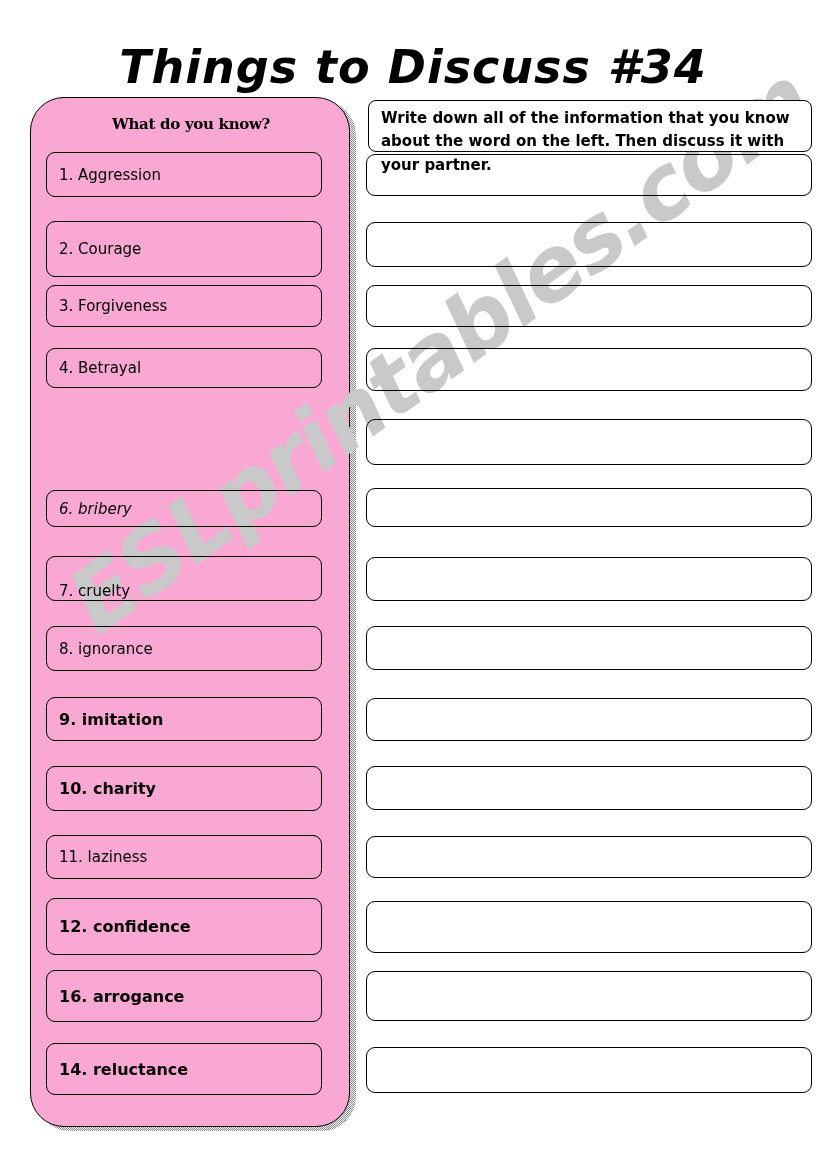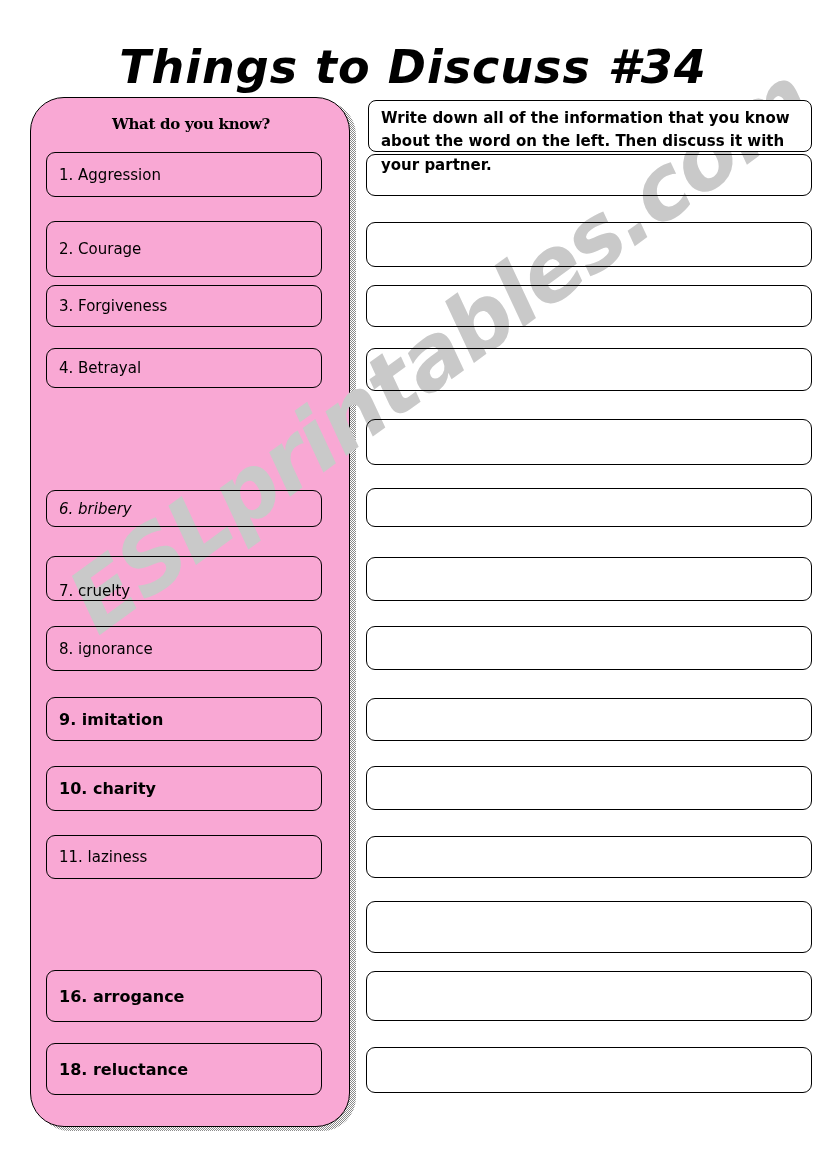--- a/index.html
+++ b/index.html
@@ -202,25 +202,28 @@
     </div>
     <div class="word-box bold" style="top: 697px; height: 44px; width: 276px;">
       <span class="word-text">9. imitation</span>
     </div>
     <div class="word-box bold" style="top: 766px; height: 45px; width: 276px;">
       <span class="word-text">10. charity</span>
     </div>
     <div class="word-box" style="top: 835px; height: 44px; width: 276px;">
       <span class="word-text">11. laziness</span>
     </div>
+    <div class="word-box bold" style="top: 898px; height: 57px; width: 276px;">
+      <span class="word-text">12. confidence</span>
+    </div>
     <div class="word-box bold" style="top: 970px; height: 52px; width: 276px;">
       <span class="word-text">16. arrogance</span>
     </div>
     <div class="word-box bold" style="top: 1043px; height: 52px; width: 276px;">
-      <span class="word-text">18. reluctance</span>
+      <span class="word-text">14. reluctance</span>
     </div>
   </div>
 
 <div id="instruction-box">
   <div id="instruction-text">Write down all of the information that you know about the word on the left.  Then discuss it with your partner.</div>
 </div>
 
 <div id="answer-list">
     <div class="answer-box" style="top: 154px; height: 42px;"></div>
     <div class="answer-box" style="top: 222px; height: 45px;"></div>

